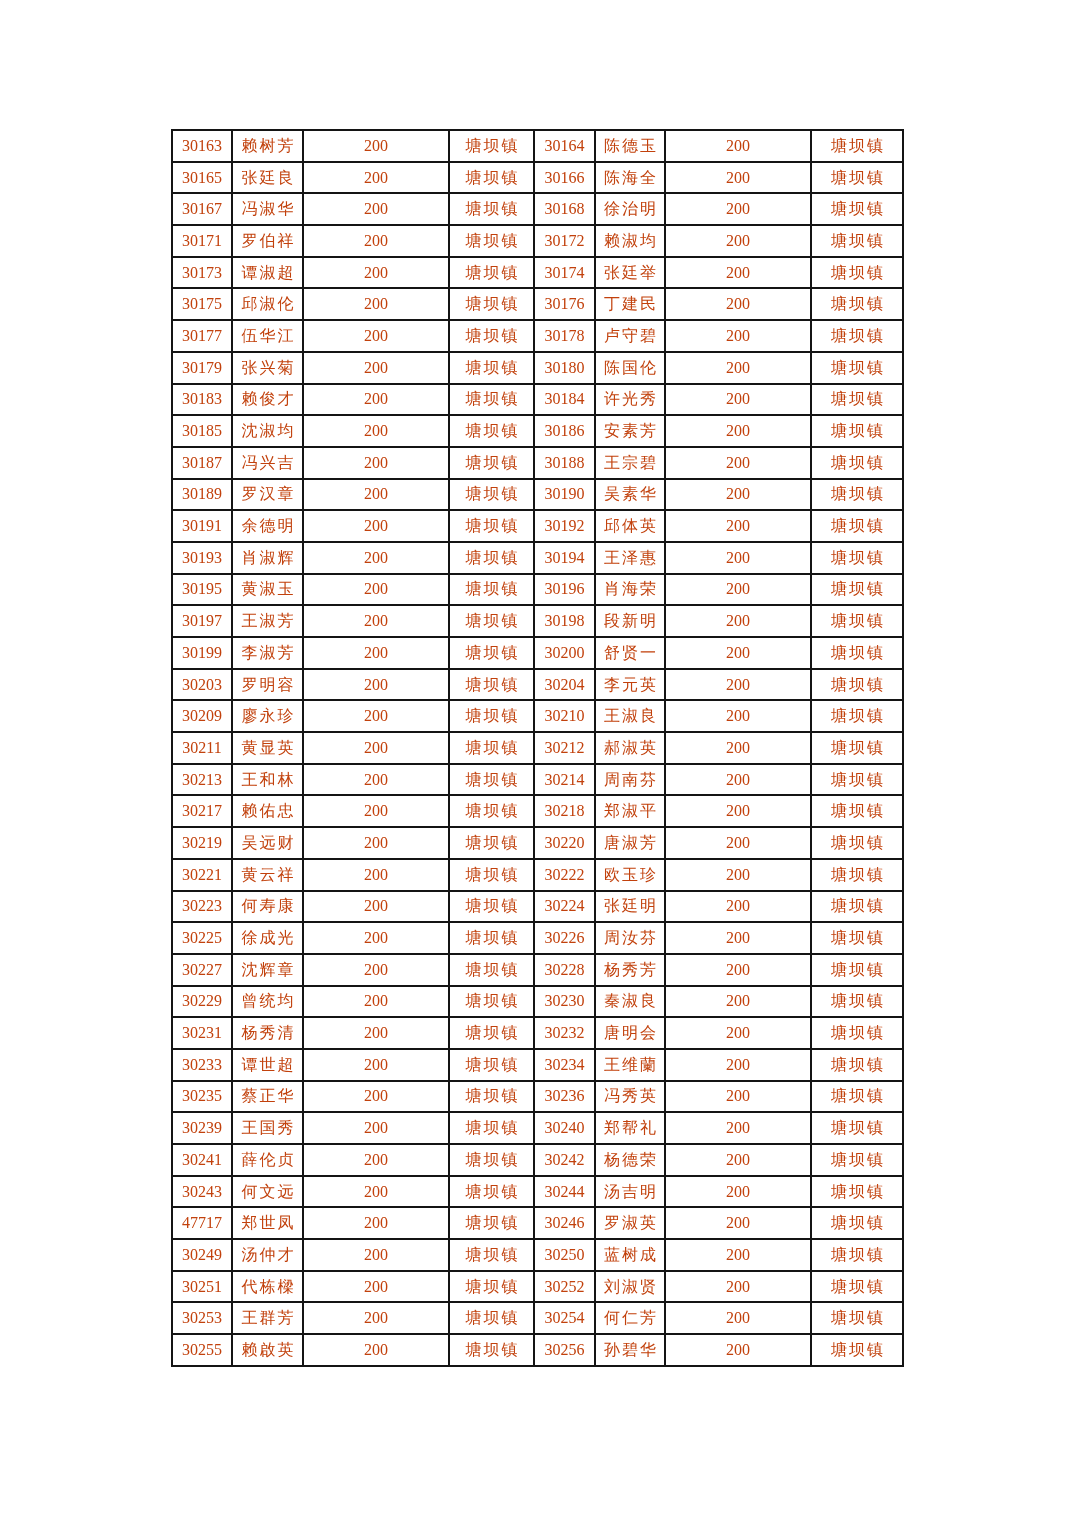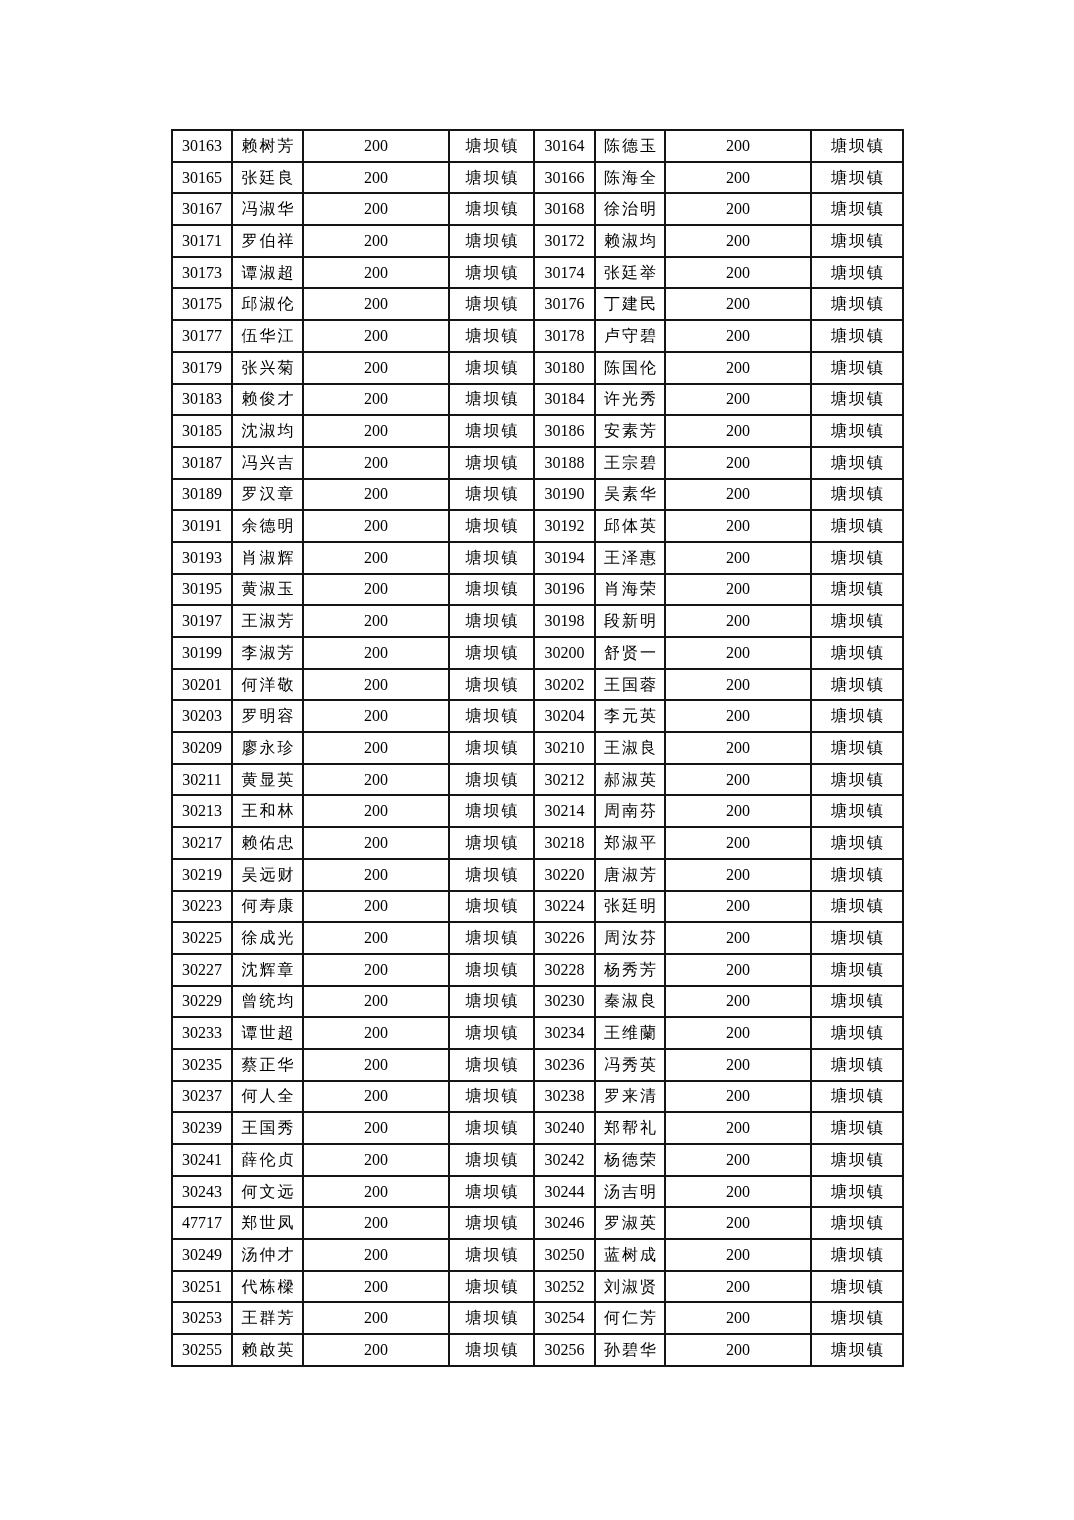--- a/index.html
+++ b/index.html
@@ -7,21 +7,21 @@
     padding: 0;
     background: #ffffff;
   }
   .page {
     position: relative;
     width: 1074px;
     height: 1520px;
     background: #ffffff;
     overflow: hidden;
     font-family: "Liberation Serif", "DejaVu Serif", serif;
-    color: #000000;
+    color: #c2410c;
   }
   table.roster {
     position: absolute;
     left: 171px;
     top: 129px;
     width: 731px;
     height: 1238px;
     border-collapse: collapse;
     table-layout: fixed;
   }
@@ -224,30 +224,20 @@
           <td class="num">30199</td>
           <td class="cjk">李淑芳</td>
           <td class="num">200</td>
           <td class="cjk">塘坝镇</td>
           <td class="num">30200</td>
           <td class="cjk">舒贤一</td>
           <td class="num">200</td>
           <td class="cjk">塘坝镇</td>
         </tr>
         <tr>
-          <td class="num">30201</td>
-          <td class="cjk">何洋敬</td>
-          <td class="num">200</td>
-          <td class="cjk">塘坝镇</td>
-          <td class="num">30202</td>
-          <td class="cjk">王国蓉</td>
-          <td class="num">200</td>
-          <td class="cjk">塘坝镇</td>
-        </tr>
-        <tr>
           <td class="num">30203</td>
           <td class="cjk">罗明容</td>
           <td class="num">200</td>
           <td class="cjk">塘坝镇</td>
           <td class="num">30204</td>
           <td class="cjk">李元英</td>
           <td class="num">200</td>
           <td class="cjk">塘坝镇</td>
         </tr>
         <tr>
@@ -294,20 +284,30 @@
           <td class="num">30219</td>
           <td class="cjk">吴远财</td>
           <td class="num">200</td>
           <td class="cjk">塘坝镇</td>
           <td class="num">30220</td>
           <td class="cjk">唐淑芳</td>
           <td class="num">200</td>
           <td class="cjk">塘坝镇</td>
         </tr>
         <tr>
+          <td class="num">30221</td>
+          <td class="cjk">黄云祥</td>
+          <td class="num">200</td>
+          <td class="cjk">塘坝镇</td>
+          <td class="num">30222</td>
+          <td class="cjk">欧玉珍</td>
+          <td class="num">200</td>
+          <td class="cjk">塘坝镇</td>
+        </tr>
+        <tr>
           <td class="num">30223</td>
           <td class="cjk">何寿康</td>
           <td class="num">200</td>
           <td class="cjk">塘坝镇</td>
           <td class="num">30224</td>
           <td class="cjk">张廷明</td>
           <td class="num">200</td>
           <td class="cjk">塘坝镇</td>
         </tr>
         <tr>
@@ -334,46 +334,46 @@
           <td class="num">30229</td>
           <td class="cjk">曾统均</td>
           <td class="num">200</td>
           <td class="cjk">塘坝镇</td>
           <td class="num">30230</td>
           <td class="cjk">秦淑良</td>
           <td class="num">200</td>
           <td class="cjk">塘坝镇</td>
         </tr>
         <tr>
+          <td class="num">30231</td>
+          <td class="cjk">杨秀清</td>
+          <td class="num">200</td>
+          <td class="cjk">塘坝镇</td>
+          <td class="num">30232</td>
+          <td class="cjk">唐明会</td>
+          <td class="num">200</td>
+          <td class="cjk">塘坝镇</td>
+        </tr>
+        <tr>
           <td class="num">30233</td>
           <td class="cjk">谭世超</td>
           <td class="num">200</td>
           <td class="cjk">塘坝镇</td>
           <td class="num">30234</td>
           <td class="cjk">王维蘭</td>
           <td class="num">200</td>
           <td class="cjk">塘坝镇</td>
         </tr>
         <tr>
           <td class="num">30235</td>
           <td class="cjk">蔡正华</td>
           <td class="num">200</td>
           <td class="cjk">塘坝镇</td>
           <td class="num">30236</td>
           <td class="cjk">冯秀英</td>
-          <td class="num">200</td>
-          <td class="cjk">塘坝镇</td>
-        </tr>
-        <tr>
-          <td class="num">30237</td>
-          <td class="cjk">何人全</td>
-          <td class="num">200</td>
-          <td class="cjk">塘坝镇</td>
-          <td class="num">30238</td>
-          <td class="cjk">罗来清</td>
           <td class="num">200</td>
           <td class="cjk">塘坝镇</td>
         </tr>
         <tr>
           <td class="num">30239</td>
           <td class="cjk">王国秀</td>
           <td class="num">200</td>
           <td class="cjk">塘坝镇</td>
           <td class="num">30240</td>
           <td class="cjk">郑帮礼</td>

